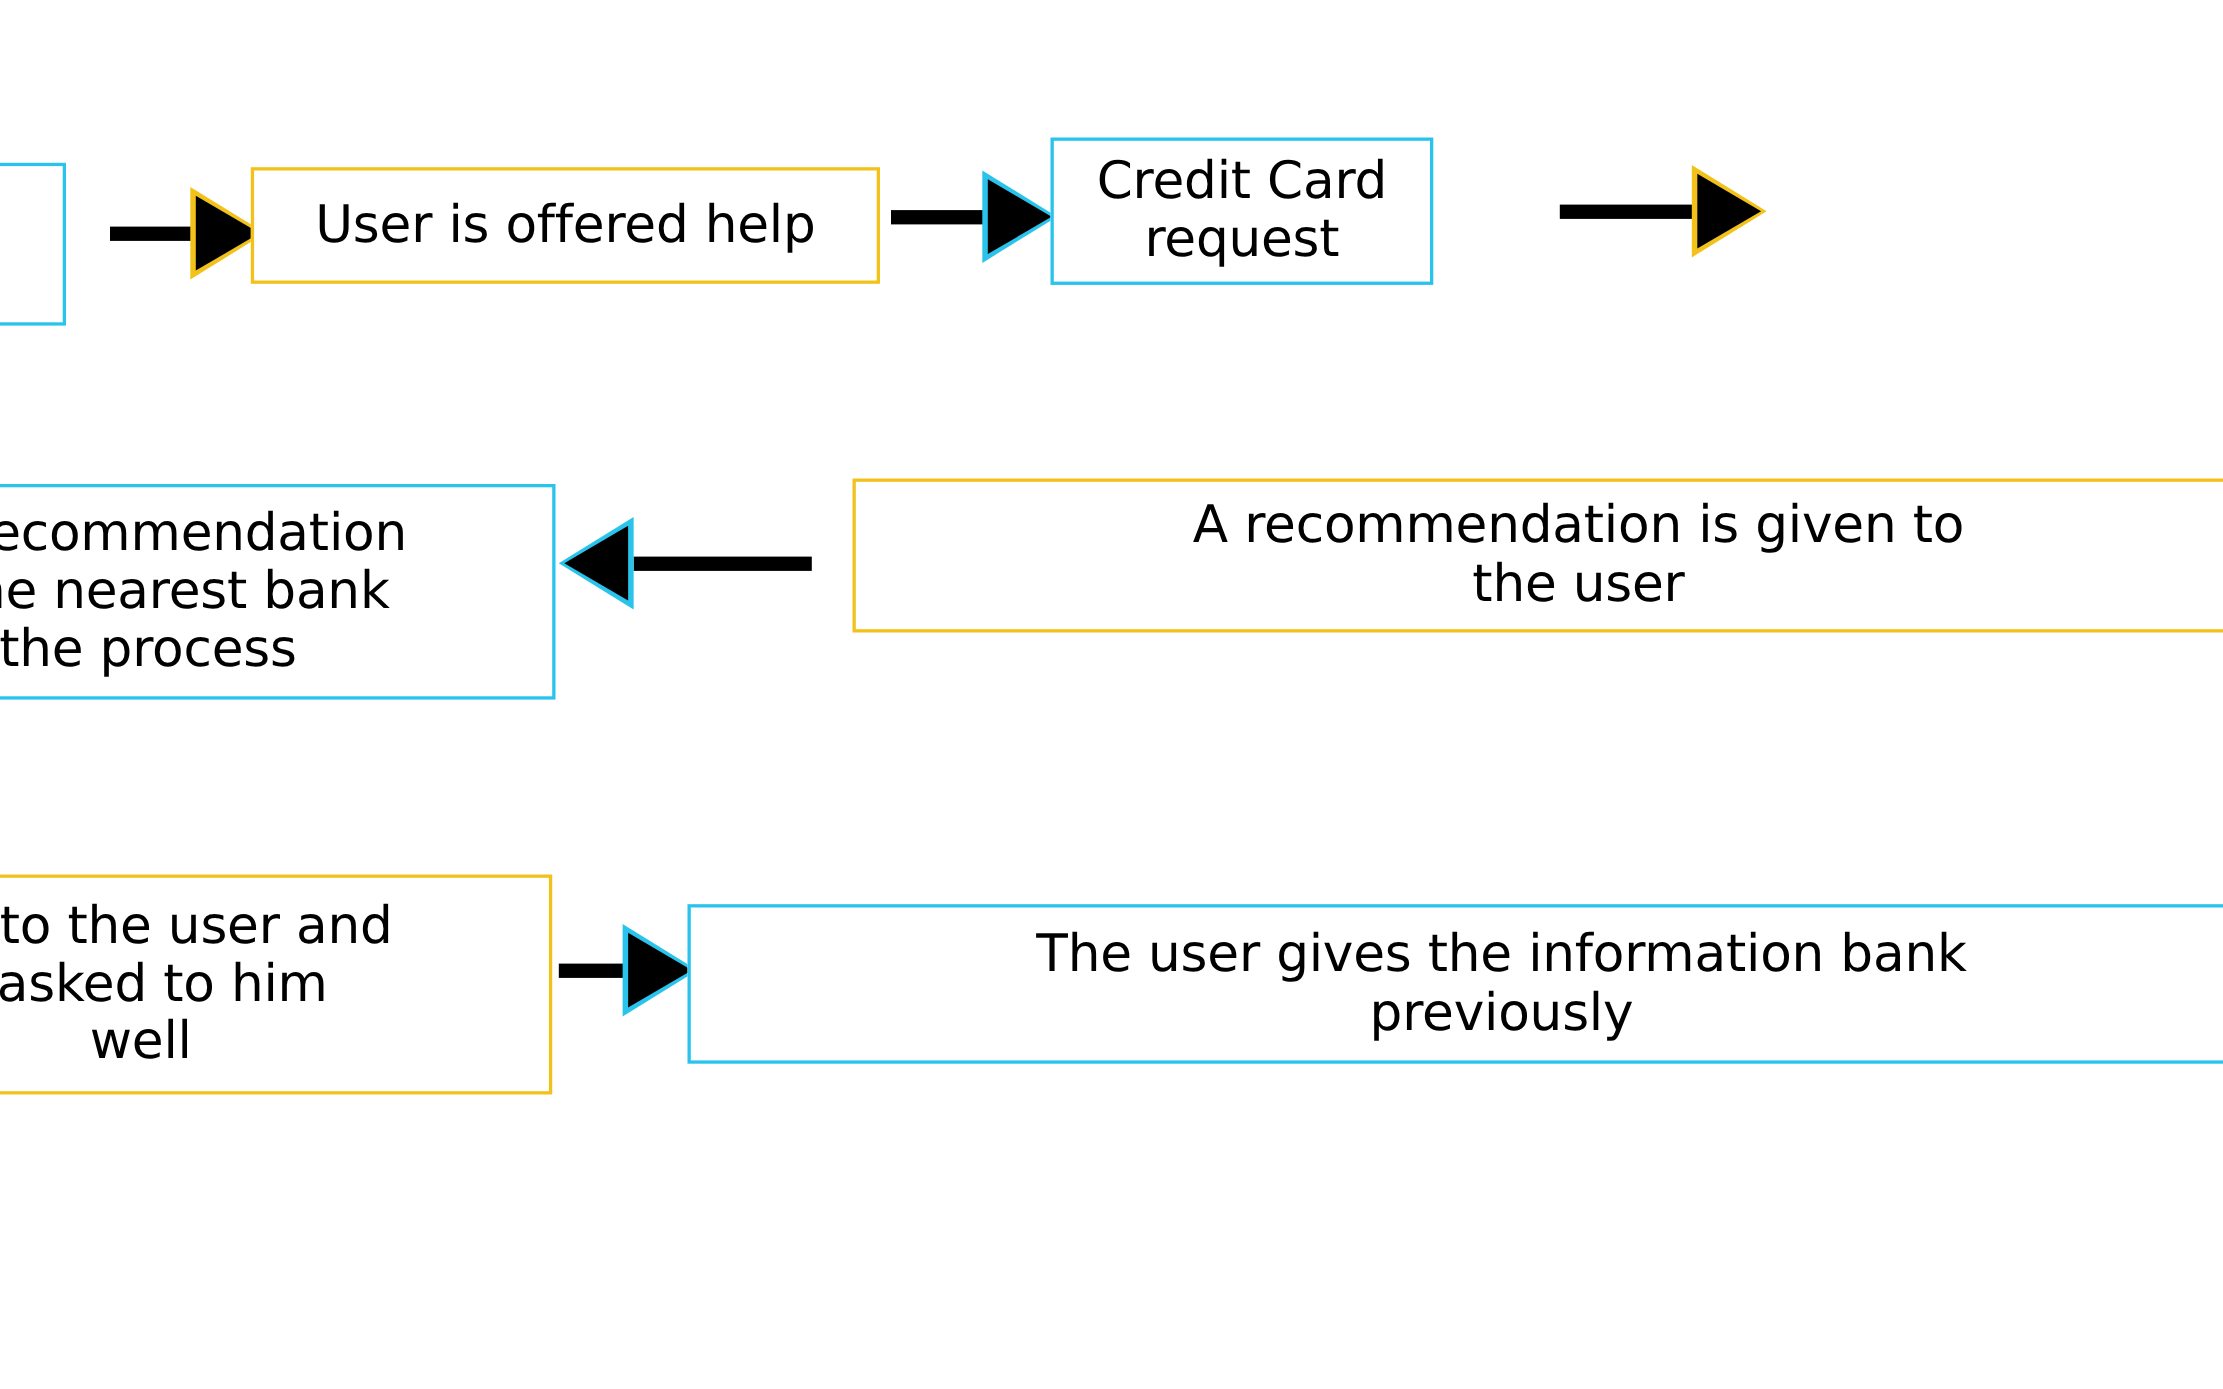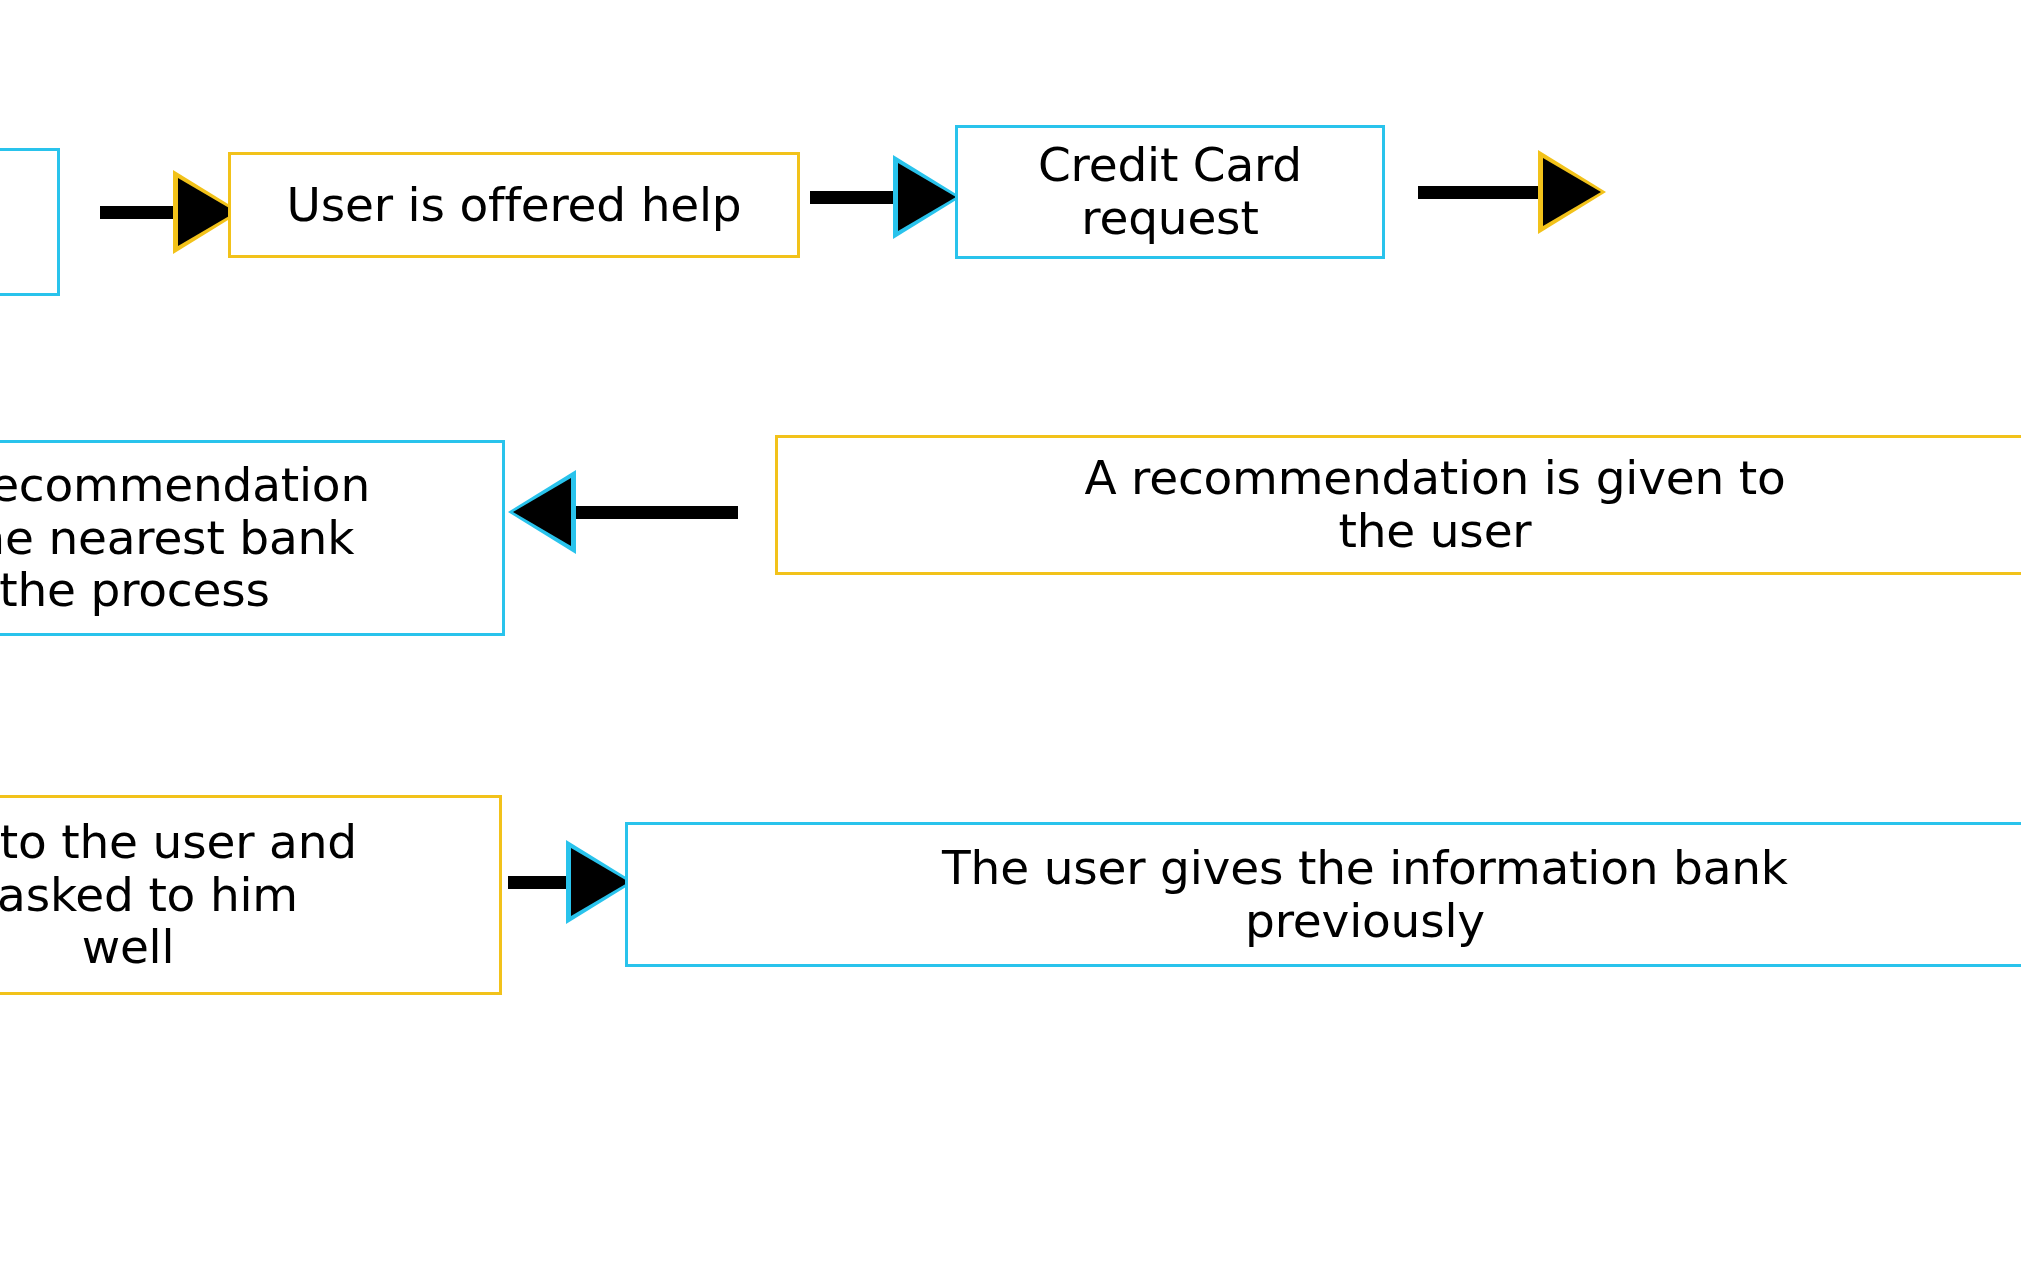--- a/index.html
+++ b/index.html
@@ -111,21 +111,21 @@
   </div>
 
   <div class="conn" style="left:810px; top:197px; width:145px;">
     <div class="shaft" style="left:0; width:95px;"></div>
     <div class="head right" style="left:83px;">
       <span class="rim cyan"></span>
         <span class="core"></span>
     </div>
   </div>
 
-  <div class="node cyan" style="left:955px; top:125px; width:430px; height:134px;">
+  <div class="node cyan" style="left:955px; top:125px; width:348px; height:134px;">
     <span>Credit Card
 request</span>
   </div>
 
   <div class="conn" style="left:1418px; top:192px; width:160px;">
     <div class="shaft" style="left:0; width:130px;"></div>
     <div class="head right" style="left:120px;">
       <span class="rim yellow"></span>
         <span class="core"></span>
     </div>

